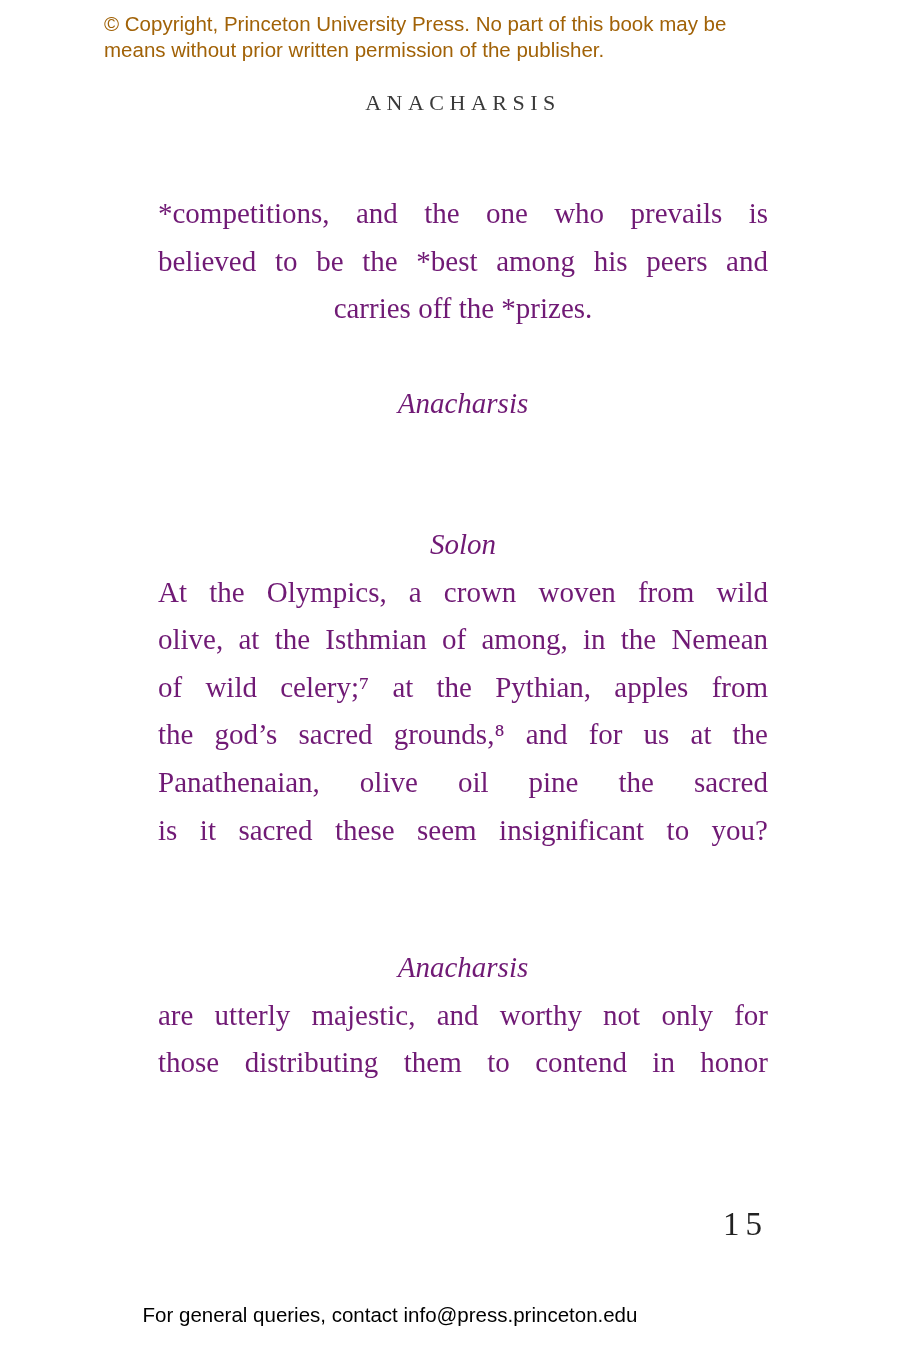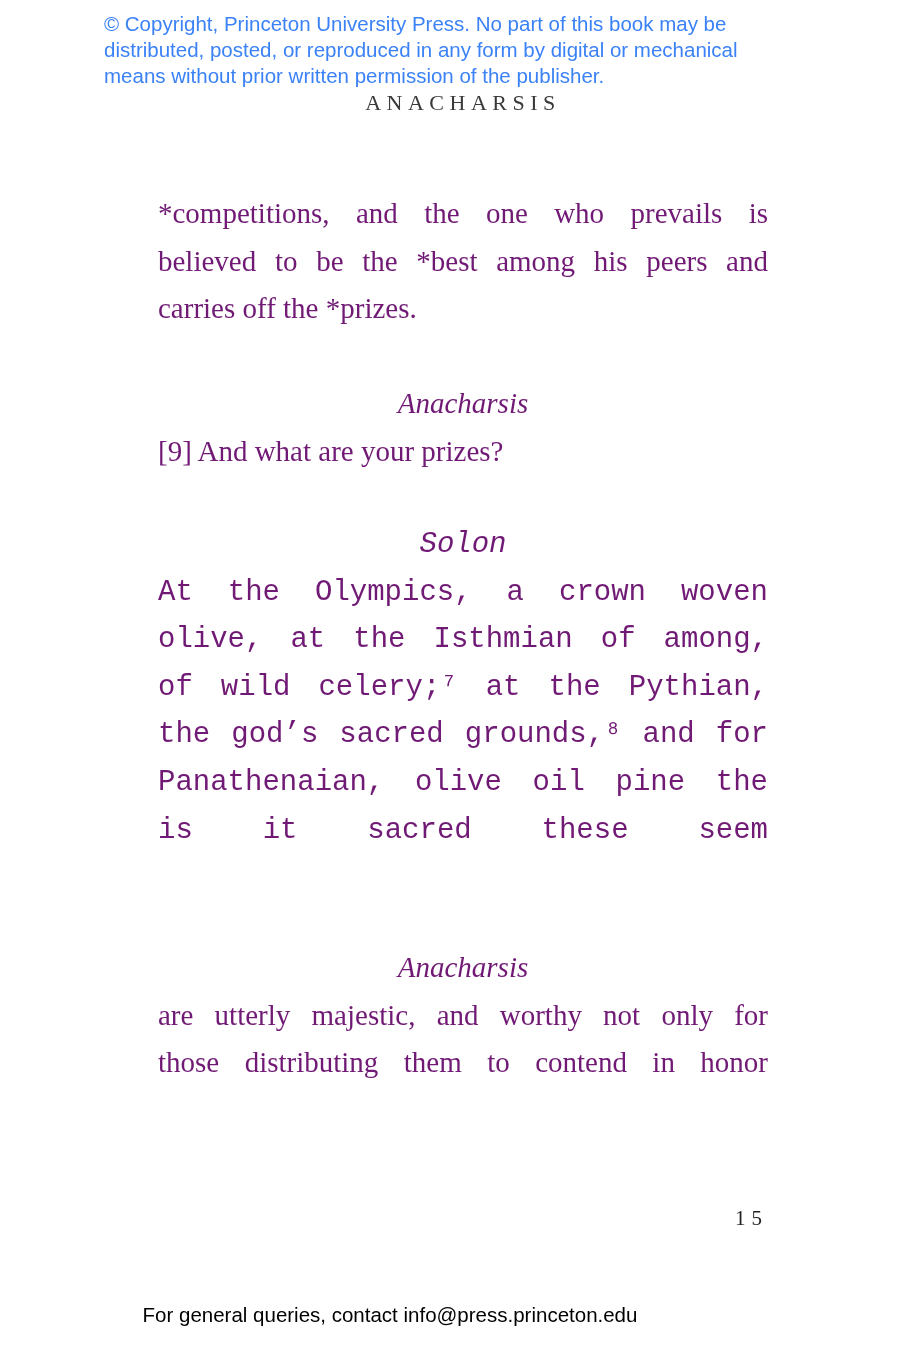--- a/index.html
+++ b/index.html
@@ -11,21 +11,21 @@
     overflow: hidden;
   }
   .copyright {
     position: absolute;
     left: 104px;
     top: 11px;
     width: 720px;
     font-family: "Liberation Sans", sans-serif;
     font-size: 20.5px;
     line-height: 26px;
-    color: #3b82f6;
+    color: #a16207;
     text-align: left;
   }
   .running-head {
     position: absolute;
     left: 158px;
     width: 610px;
     top: 90px;
     text-align: center;
     font-family: "Liberation Serif", "DejaVu Serif", serif;
     font-size: 22px;
@@ -36,46 +36,46 @@
     position: absolute;
     left: 158px;
     width: 610px;
     font-family: "Liberation Serif", "DejaVu Serif", serif;
     font-size: 29px;
     line-height: 47.6px;
     color: #701a75;
   }
   .block-1 { top: 190px; }
   .block-2 { top: 380px; }
-  .block-3 { top: 521px; font-family: Liberation Mono, monospace; }
+  .block-3 { top: 521px; }
   .block-4 { top: 944px; }
   .speaker {
     text-align: center;
     font-style: italic;
     height: 47.6px;
   }
   .jline {
     text-align: justify;
     text-align-last: justify;
     height: 47.6px;
     overflow: hidden;
     word-spacing: 0.02em;
   }
   .lastline {
-    text-align: left;
+    text-align: center;
     height: 47.6px;
   }
   .page-number {
     position: absolute;
     left: 158px;
     width: 610px;
     top: 1206px;
     text-align: right;
     font-family: "Liberation Serif", "DejaVu Serif", serif;
-    font-size: 21px;
+    font-size: 33px;
     letter-spacing: 6px;
     color: #222222;
   }
   .footer {
     position: absolute;
     left: 0;
     width: 780px;
     top: 1303px;
     text-align: center;
     font-family: "Liberation Sans", sans-serif;
@@ -83,34 +83,32 @@
     color: #000000;
   }
 </style>
 </head>
 <body>
 
 <div class="page">
 
   <div class="copyright">
     <div>© Copyright, Princeton University Press. No part of this book may be</div>
-    <div>distributed, posted, or reproduced in any form by digital or mechanical</div>
     <div>means without prior written permission of the publisher.</div>
   </div>
 
   <div class="running-head">ANACHARSIS</div>
 
   <div class="block block-1">
       <div class="jline">*competitions, and the one who prevails is</div>
       <div class="jline">believed to be the *best among his peers and</div>
       <div class="lastline">carries off the *prizes.</div>
     </div>
   <div class="block block-2">
       <div class="speaker">Anacharsis</div>
-      <div class="lastline">[9] And what are your prizes?</div>
     </div>
   <div class="block block-3">
       <div class="speaker">Solon</div>
       <div class="jline">At the Olympics, a crown woven from wild</div>
       <div class="jline">olive, at the Isthmian of among, in the Nemean</div>
       <div class="jline">of wild celery;⁷ at the Pythian, apples from</div>
       <div class="jline">the god’s sacred grounds,⁸ and for us at the</div>
       <div class="jline">Panathenaian, olive oil pine the sacred</div>
       <div class="jline">is it sacred these seem insignificant to you?</div>
     </div>

